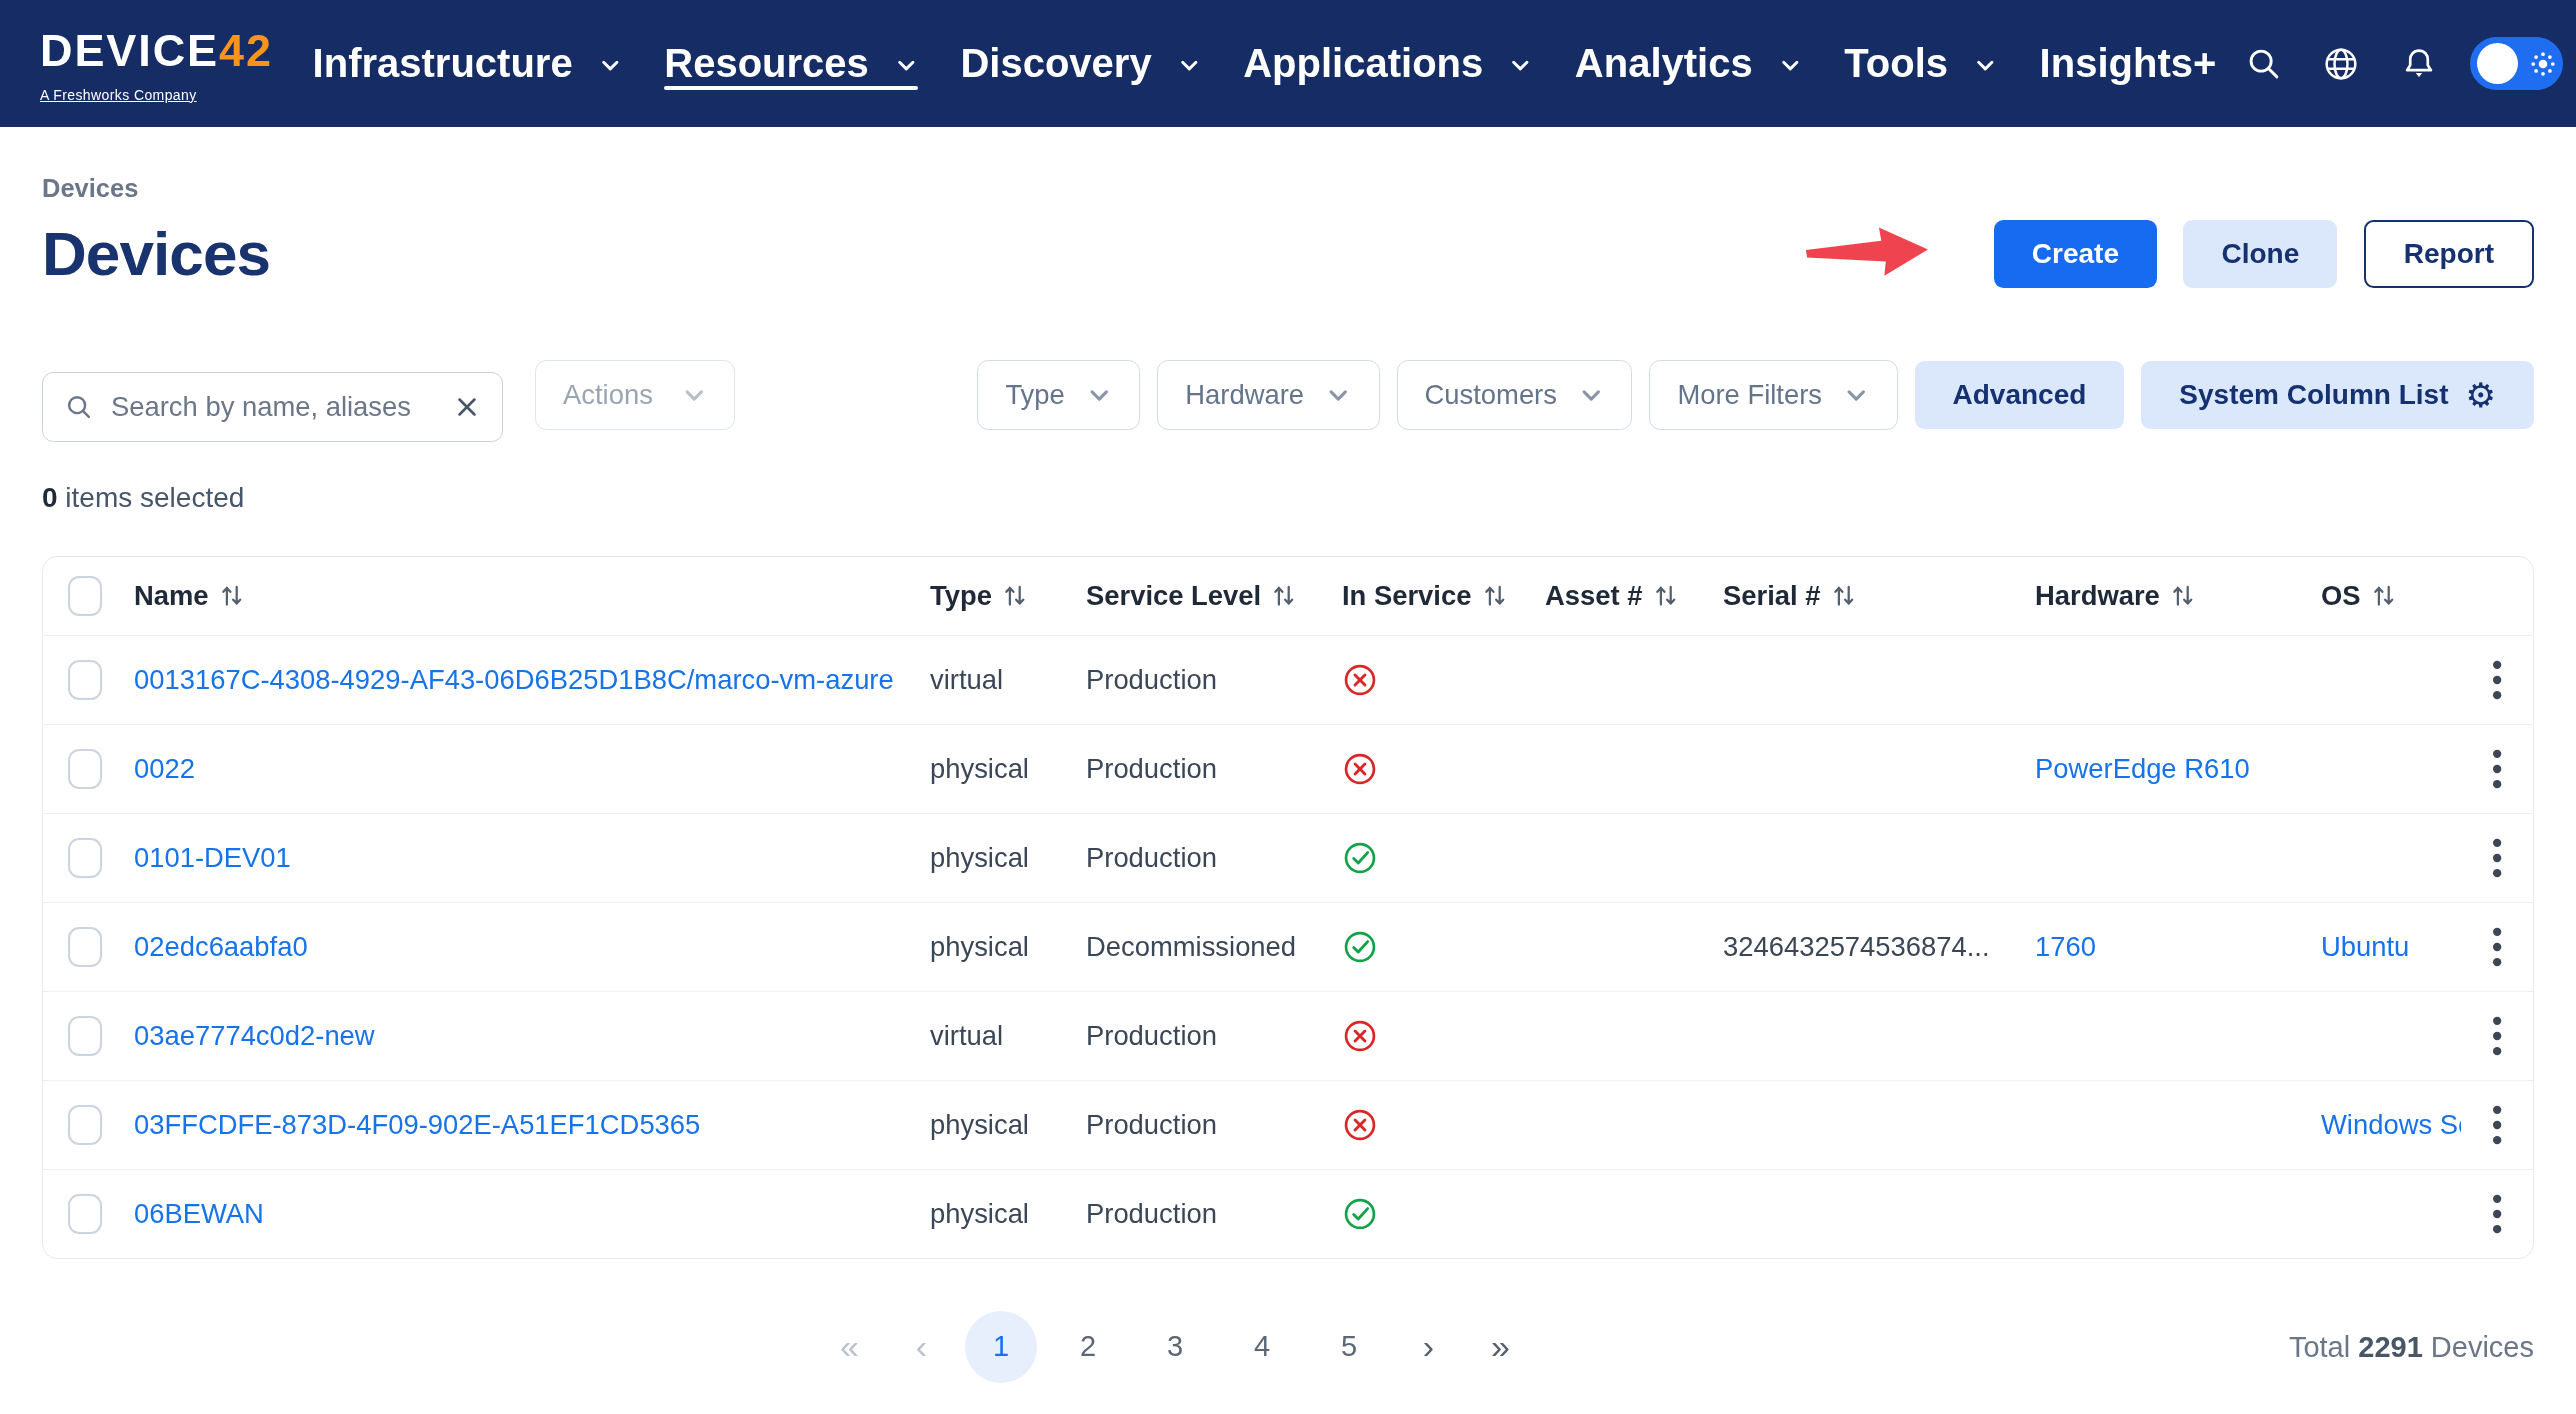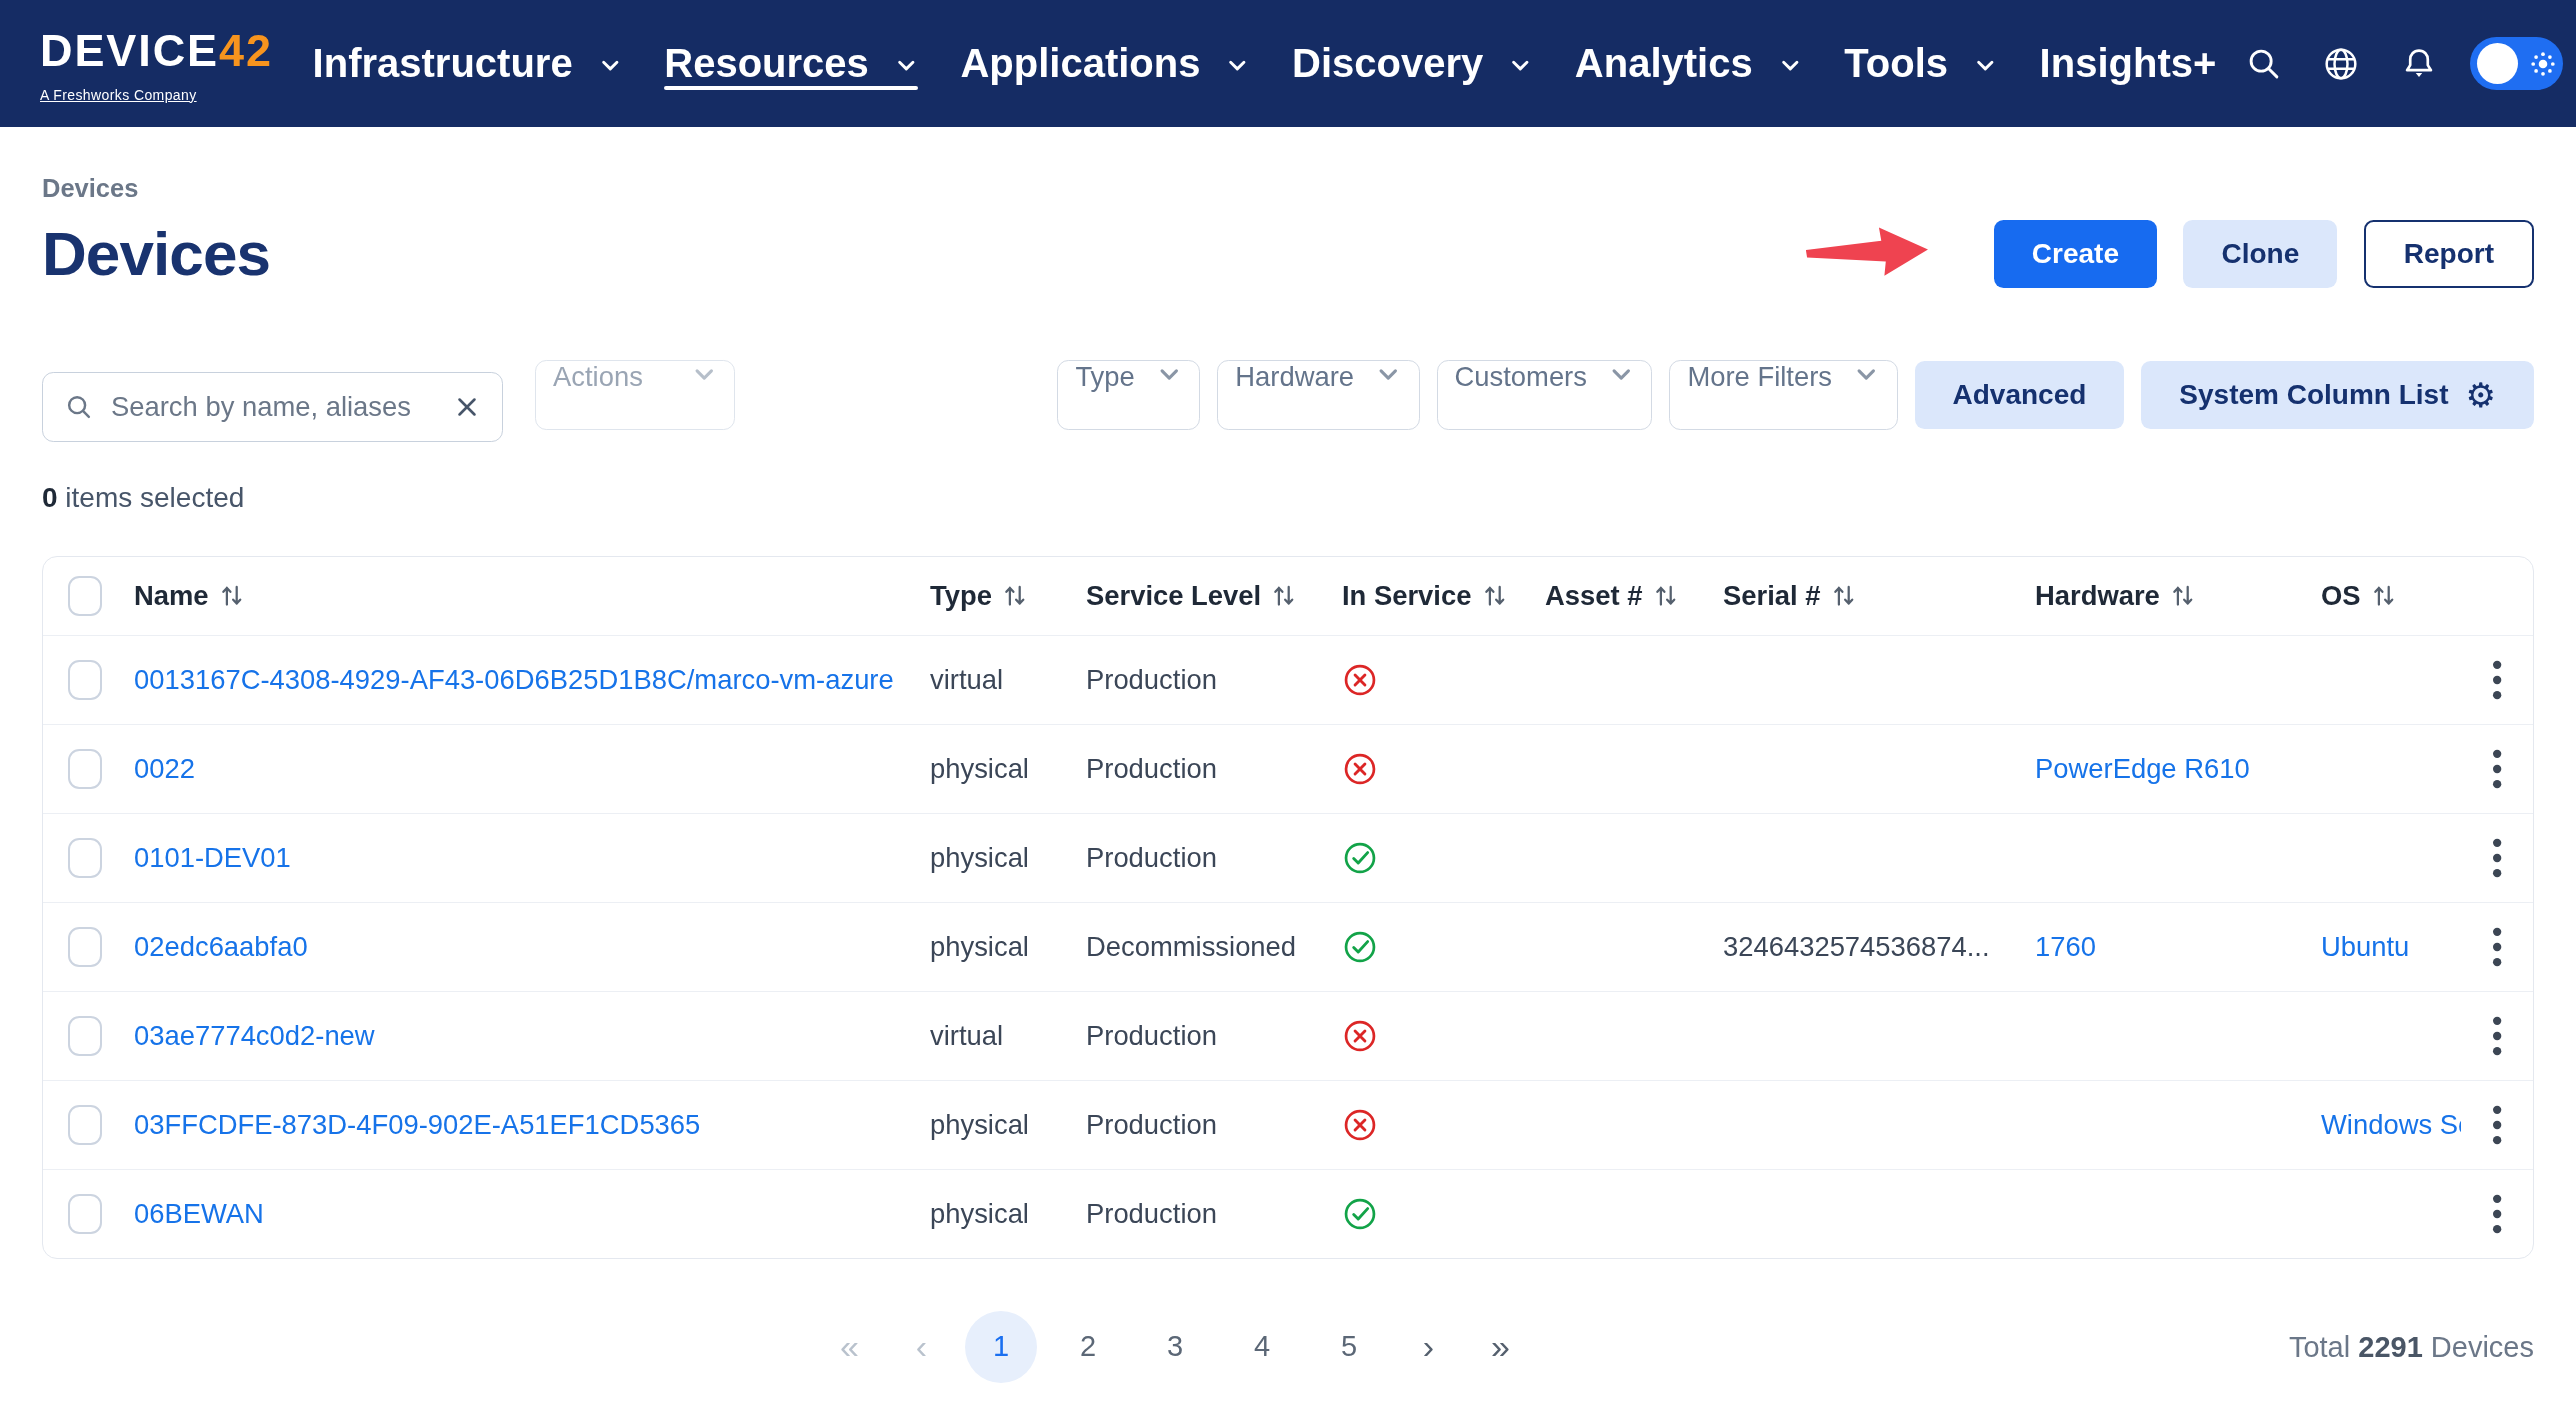--- a/index.html
+++ b/index.html
@@ -38,22 +38,22 @@
   .btn{height:68px;padding:0 38px;border-radius:9.5px;font-size:28px;font-weight:700;border:none;cursor:pointer;font-family:inherit;white-space:nowrap;}
   .btn.primary{background:#176bf0;color:#ffffff;}
   .btn.soft{background:#dbe7fb;color:#15316f;}
   .btn.outline{background:#ffffff;color:#15316f;border:2.8px solid #15316f;}
   
   .filterrow{display:flex;align-items:center;margin-top:59px;}
   .search{width:461px;height:70px;border:1.9px solid #c8d1dd;border-radius:11.3px;display:flex;align-items:center;padding:0 21px;gap:15px;background:#fff;margin-top:24px;}
   .search svg{flex:none;}
   .search input{border:none;outline:none;flex:1;min-width:0;font-size:27.4px;color:#334155;font-family:inherit;background:transparent;}
   .search input::placeholder{color:#6b7788;}
-  .dropdown{height:70px;border:1.9px solid #d3dae4;border-radius:11.3px;display:flex;align-items:flex-start;justify-content:space-between;
-    gap:21px;padding:0 17px;font-size:27.4px;color:#64748b;background:#ffffff;cursor:pointer;}
+  .dropdown{height:70px;border:1.9px solid #d3dae4;border-radius:11.3px;display:flex;align-items:center;justify-content:space-between;
+    gap:21px;padding:0 27px;font-size:27.4px;color:#64748b;background:#ffffff;cursor:pointer;}
   .ddchev{width:26.5px;height:26.5px;color:#8a96a6;}
   .actions-dd{margin-left:32px;min-width:200px;color:#9aa5b4;border-color:#dfe5ed;}
   .actions-dd .ddchev{color:#b6bfca;}
   .rightfilters{margin-left:auto;display:flex;align-items:center;gap:17px;}
   .sclbtn{display:flex;align-items:center;gap:17px;}
   .gearglyph{font-size:34px;line-height:1;font-weight:400;}
   
   .selsum{margin-top:40px;font-size:28px;color:#475569;}
   .selsum b{color:#1f2937;font-weight:800;}
   
@@ -97,27 +97,27 @@
           <path d="M5.5 9l6.5 6.5L18.5 9" fill="none" stroke="currentColor" stroke-width="2.8" stroke-linecap="round" stroke-linejoin="round"></path>
         </svg>
       </div>
       <div class="nav-item active">
         <span>Resources</span>
         <svg class="chev" viewBox="0 0 24 24">
           <path d="M5.5 9l6.5 6.5L18.5 9" fill="none" stroke="currentColor" stroke-width="2.8" stroke-linecap="round" stroke-linejoin="round"></path>
         </svg>
       </div>
       <div class="nav-item">
+        <span>Discovery</span>
+        <svg class="chev" viewBox="0 0 24 24">
+          <path d="M5.5 9l6.5 6.5L18.5 9" fill="none" stroke="currentColor" stroke-width="2.8" stroke-linecap="round" stroke-linejoin="round"></path>
+        </svg>
+      </div>
+      <div class="nav-item">
         <span>Applications</span>
-        <svg class="chev" viewBox="0 0 24 24">
-          <path d="M5.5 9l6.5 6.5L18.5 9" fill="none" stroke="currentColor" stroke-width="2.8" stroke-linecap="round" stroke-linejoin="round"></path>
-        </svg>
-      </div>
-      <div class="nav-item">
-        <span>Discovery</span>
         <svg class="chev" viewBox="0 0 24 24">
           <path d="M5.5 9l6.5 6.5L18.5 9" fill="none" stroke="currentColor" stroke-width="2.8" stroke-linecap="round" stroke-linejoin="round"></path>
         </svg>
       </div>
       <div class="nav-item">
         <span>Analytics</span>
         <svg class="chev" viewBox="0 0 24 24">
           <path d="M5.5 9l6.5 6.5L18.5 9" fill="none" stroke="currentColor" stroke-width="2.8" stroke-linecap="round" stroke-linejoin="round"></path>
         </svg>
       </div>

